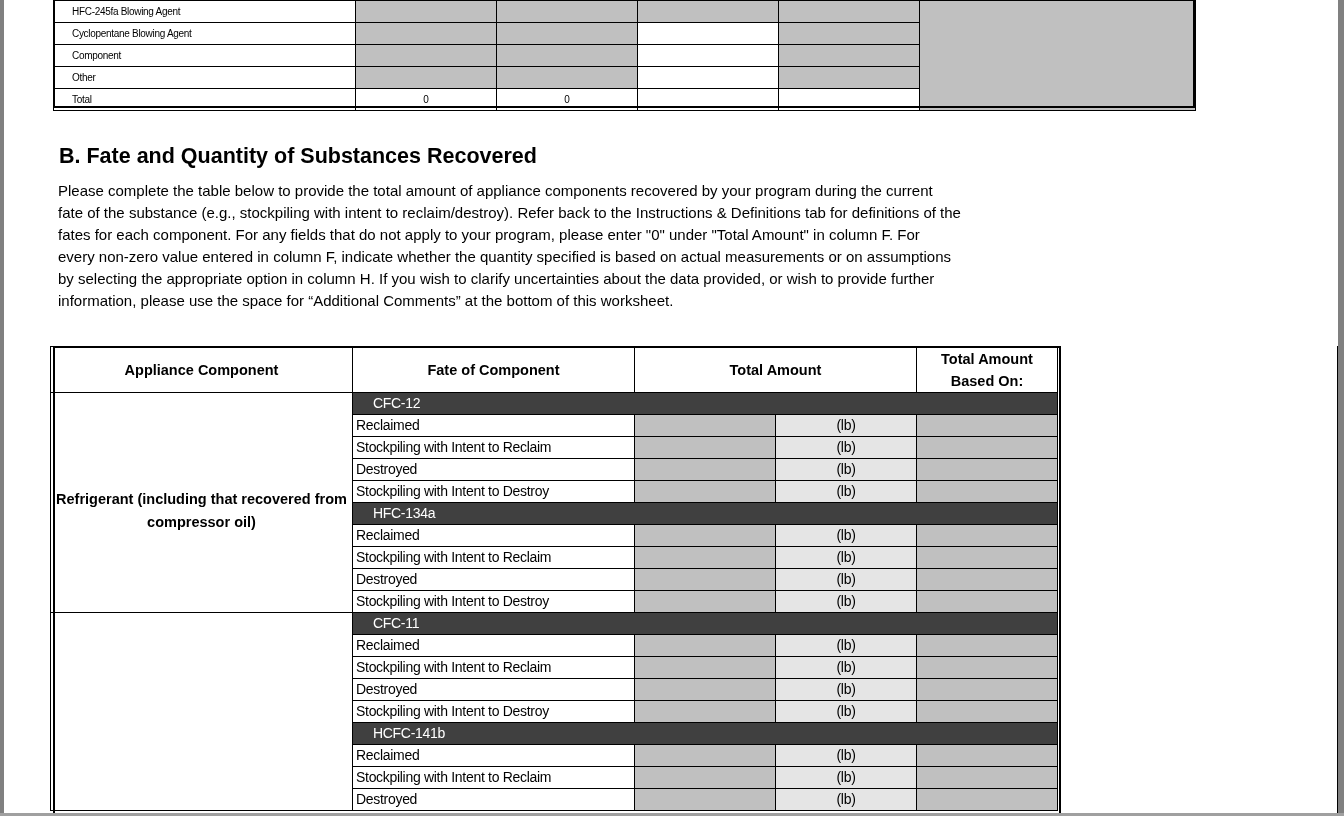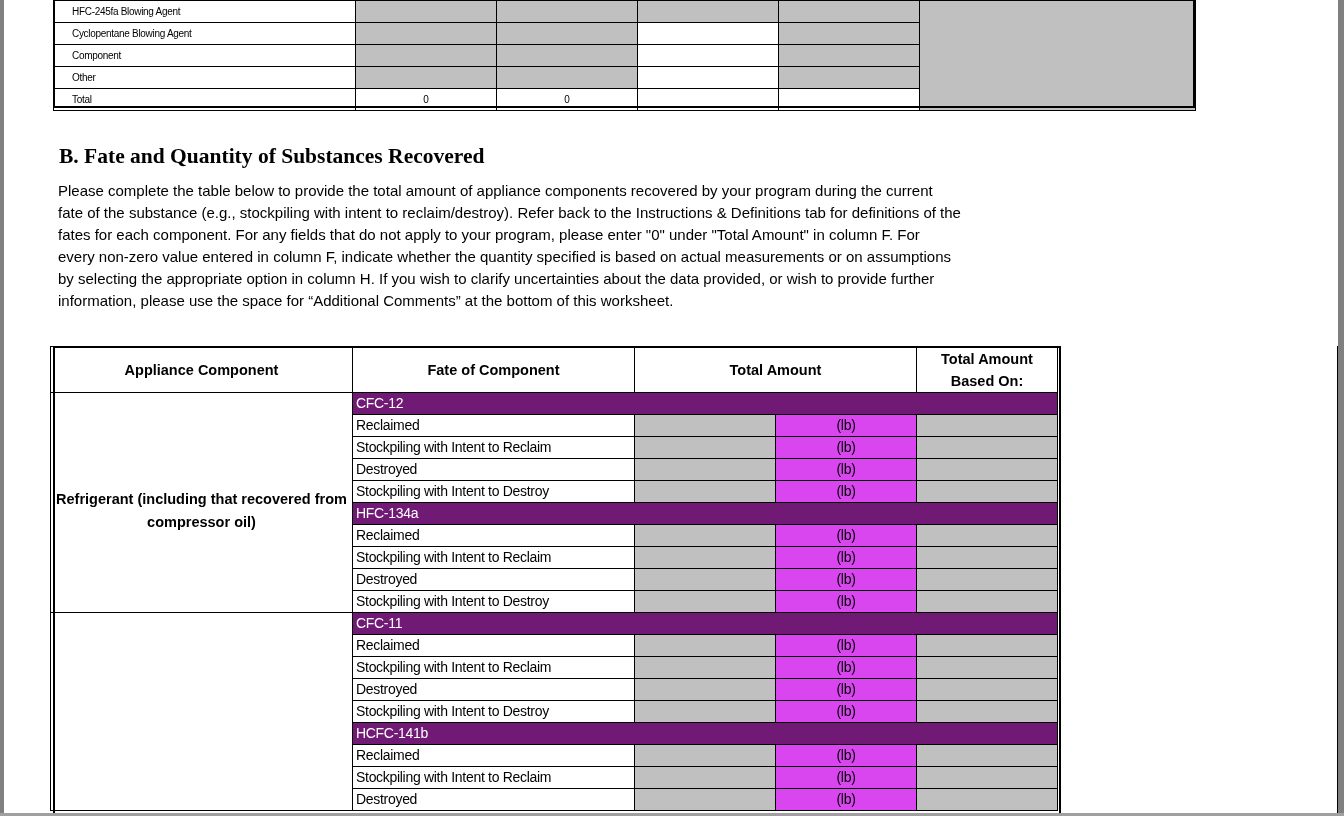--- a/index.html
+++ b/index.html
@@ -21,37 +21,37 @@
   .tA td.lab { padding-left:18px; }
   .tA td.g { background:#c0c0c0; }
   .tA td.w { background:#fff; }
   .tA td.c { text-align:center; }
   .tA .big { background:#c0c0c0; }
   .tA-outline { position:absolute; left:53px; top:0; width:1142px; height:108px;
                 border:solid #000; border-width:0 2px 2px 2px; box-sizing:border-box; pointer-events:none; }
 
   
   .secB-title { position:absolute; left:59px; top:144px; font-size:21.5px; font-weight:bold;
-                font-family:Liberation Serif, serif; }
+                font-family:Liberation Sans, sans-serif; }
   .intro { position:absolute; left:58px; top:180px; width:1000px; font-size:15px; line-height:22px;
            font-family:"Liberation Sans", sans-serif; }
   .intro p { margin:0; white-space:nowrap; }
 
   
   .tB { position:absolute; left:50px; top:346px; border-collapse:collapse; table-layout:fixed; }
   .tB td { padding:0; border:1px solid #000; font-size:14px; height:21px; line-height:21px;
            letter-spacing:-0.3px; }
   .tB th { border:1px solid #000; font-size:14.5px; font-weight:bold; text-align:center; padding:0;
            line-height:22px; height:45px; }
   .tB td.comp { font-weight:bold; text-align:center; font-size:14.5px; line-height:23px; vertical-align:middle;
                 letter-spacing:0; }
-  .tB tr.sub td.name { background:#701a75; color:#fff; padding-left:3px; border-color:#000; }
+  .tB tr.sub td.name { background:#404040; color:#fff; padding-left:20px; border-color:#000; }
   .tB td.fate { padding-left:3px; }
   .tB td.amt { background:#c0c0c0; }
-  .tB td.unit { text-align:center; background:#d946ef; }
+  .tB td.unit { text-align:center; background:#e5e5e5; }
   .tB td.based { background:#c0c0c0; }
   .tB-outline { position:absolute; left:53px; top:346px; width:1008px; height:470px;
                 border:solid #000; border-width:2px 2px 0 2px; box-sizing:border-box; pointer-events:none; }
 </style>
 </head>
 <body>
 
 <div class="left-edge"></div>
 
 <table class="tA">

